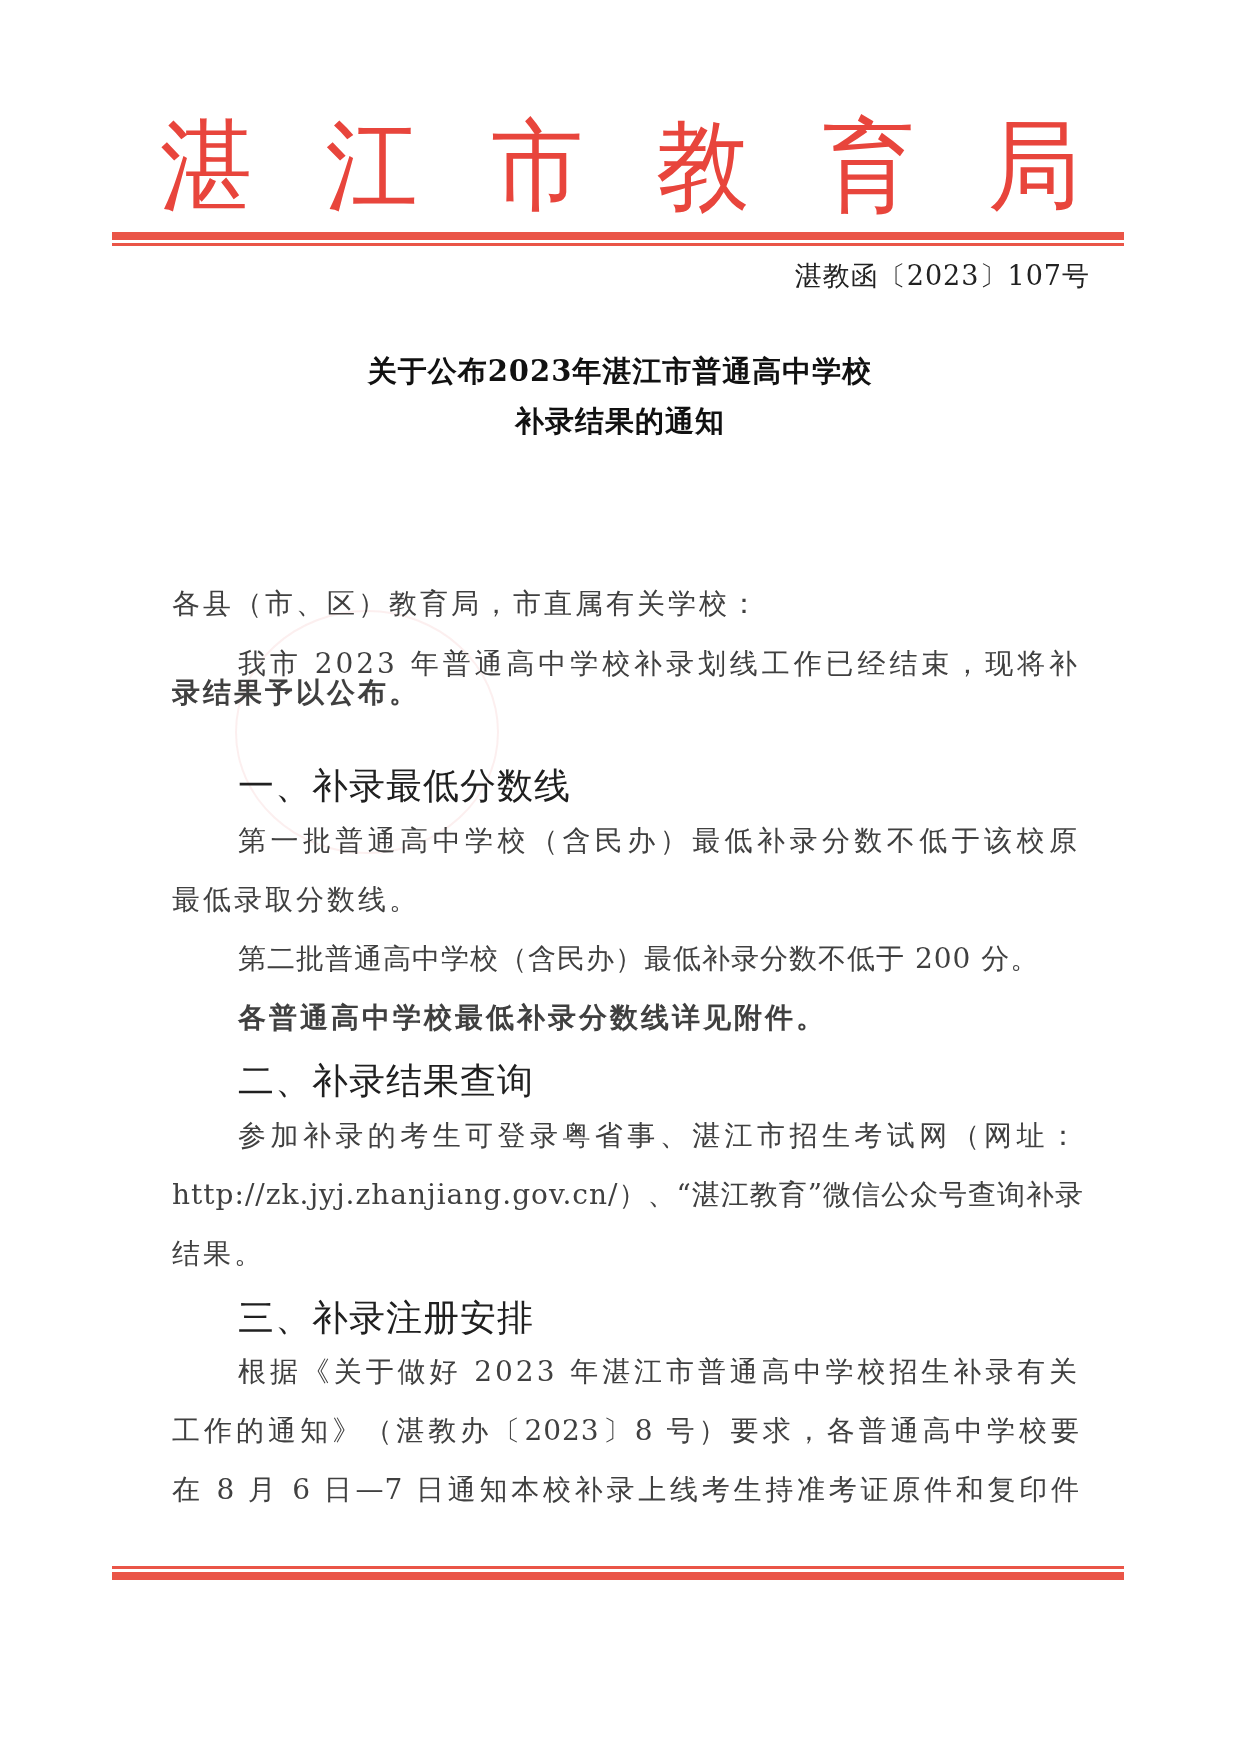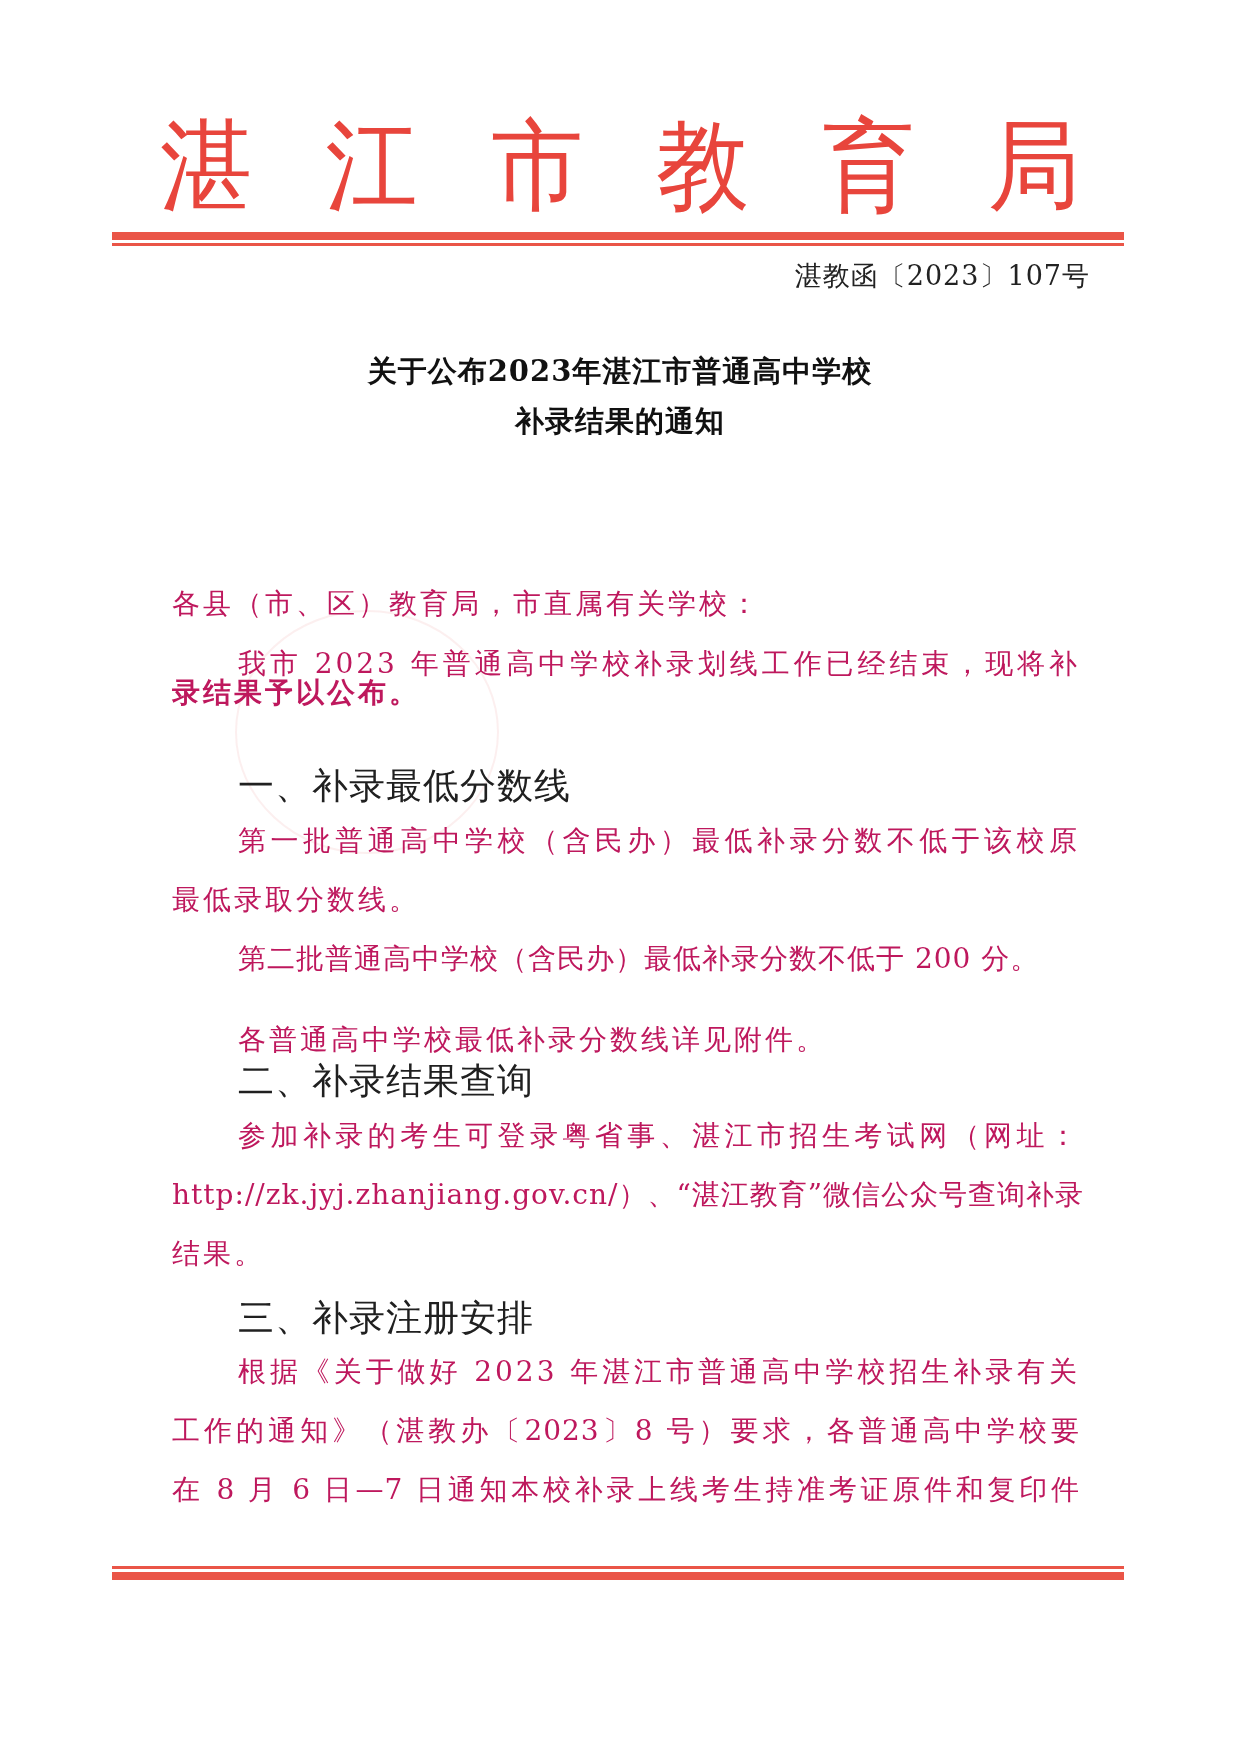--- a/index.html
+++ b/index.html
@@ -14,21 +14,21 @@
   .rule .gap { height:3px; background:#fff; }
   .rule .thin { height:3px; background:#ea5547; }
   .rule-top { top:232px; }
   .rule-bottom { top:1566px; }
   .docnum { position:absolute; top:258px; right:150px; font-size:27px; letter-spacing:1px; color:#222; }
   .title { position:absolute; left:0; width:1240px; text-align:center; font-size:29px;
            font-weight:bold; color:#111; letter-spacing:1px; }
   .title1 { top:352px; }
   .title2 { top:402px; }
   .line { position:absolute; left:172px; width:908px; font-size:28px; letter-spacing:3px;
-          white-space:nowrap; color:#be185d; }
+          white-space:nowrap; color:#404040; }
   .indent { left:238px; }
   .heading { font-family:"DejaVu Sans","Liberation Sans",sans-serif; font-size:36px; letter-spacing:1px; color:#202020; }
   .justify { text-align:justify; text-align-last:justify; }
   .seal { position:absolute; left:235px; top:610px; width:260px; height:240px; border-radius:50%;
           border:2px solid rgba(230,120,120,0.12); }
 </style>
 </head>
 <body>
 
 <div class="masthead">
@@ -55,21 +55,21 @@
 
 <div class="line" style="top:585px;">各县（市、区）教育局，市直属有关学校：</div>
 
 <div class="line indent justify" style="top:645px; width:842px;">我市 2023 年普通高中学校补录划线工作已经结束，现将补</div>
 <div class="line" style="top:674px;font-weight:bold;">录结果予以公布。</div>
 
 <div class="line indent heading" style="top:762px;">一、补录最低分数线</div>
 <div class="line indent justify" style="top:822px; width:842px;">第一批普通高中学校（含民办）最低补录分数不低于该校原</div>
 <div class="line" style="top:881px;">最低录取分数线。</div>
 <div class="line indent" style="top:940px; letter-spacing:1px;">第二批普通高中学校（含民办）最低补录分数不低于 200 分。</div>
-<div class="line indent" style="top:1021px;">各普通高中学校最低补录分数线详见附件。</div>
+<div class="line indent" style="top:999px;font-weight:bold;">各普通高中学校最低补录分数线详见附件。</div>
 
 <div class="line indent heading" style="top:1057px;">二、补录结果查询</div>
 <div class="line indent justify" style="top:1117px; width:842px;">参加补录的考生可登录粤省事、湛江市招生考试网（网址：</div>
 <div class="line justify" style="top:1176px; letter-spacing:1px;">http://zk.jyj.zhanjiang.gov.cn/）、“湛江教育”微信公众号查询补录</div>
 <div class="line" style="top:1235px;">结果。</div>
 
 <div class="line indent heading" style="top:1294px;">三、补录注册安排</div>
 <div class="line indent justify" style="top:1353px; width:842px;">根据《关于做好 2023 年湛江市普通高中学校招生补录有关</div>
 <div class="line justify" style="top:1412px; letter-spacing:1px;">工作的通知》（湛教办〔2023〕8 号）要求，各普通高中学校要</div>
 <div class="line justify" style="top:1471px; letter-spacing:1px;">在 8 月 6 日—7 日通知本校补录上线考生持准考证原件和复印件</div>

